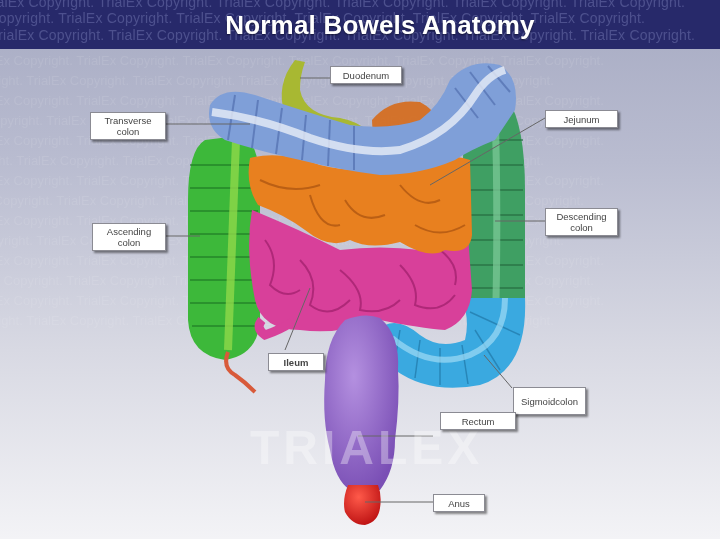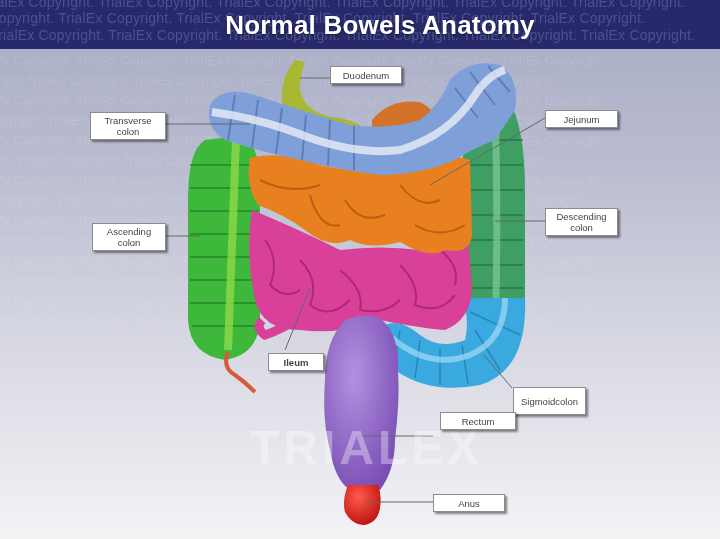--- a/index.html
+++ b/index.html
@@ -196,17 +196,17 @@
   <div class="label" style="left:268px; top:353px; width:56px; height:18px;font-weight:bold;">
     <span>Ileum</span>
   </div>
   <div class="label" style="left:513px; top:387px; width:73px; height:28px; flex-direction:row;">
     <span>Sigmoid</span>
     <span>colon</span>
   </div>
   <div class="label" style="left:433px; top:412px; width:76px; height:18px;margin-left:7px;">
     <span>Rectum</span>
   </div>
-  <div class="label" style="left:433px; top:494px; width:72px; height:18px;">
+  <div class="label" style="left:433px; top:494px; width:52px; height:18px;">
     <span>Anus</span>
   </div>
 
 </div>
 
 </body></html>

